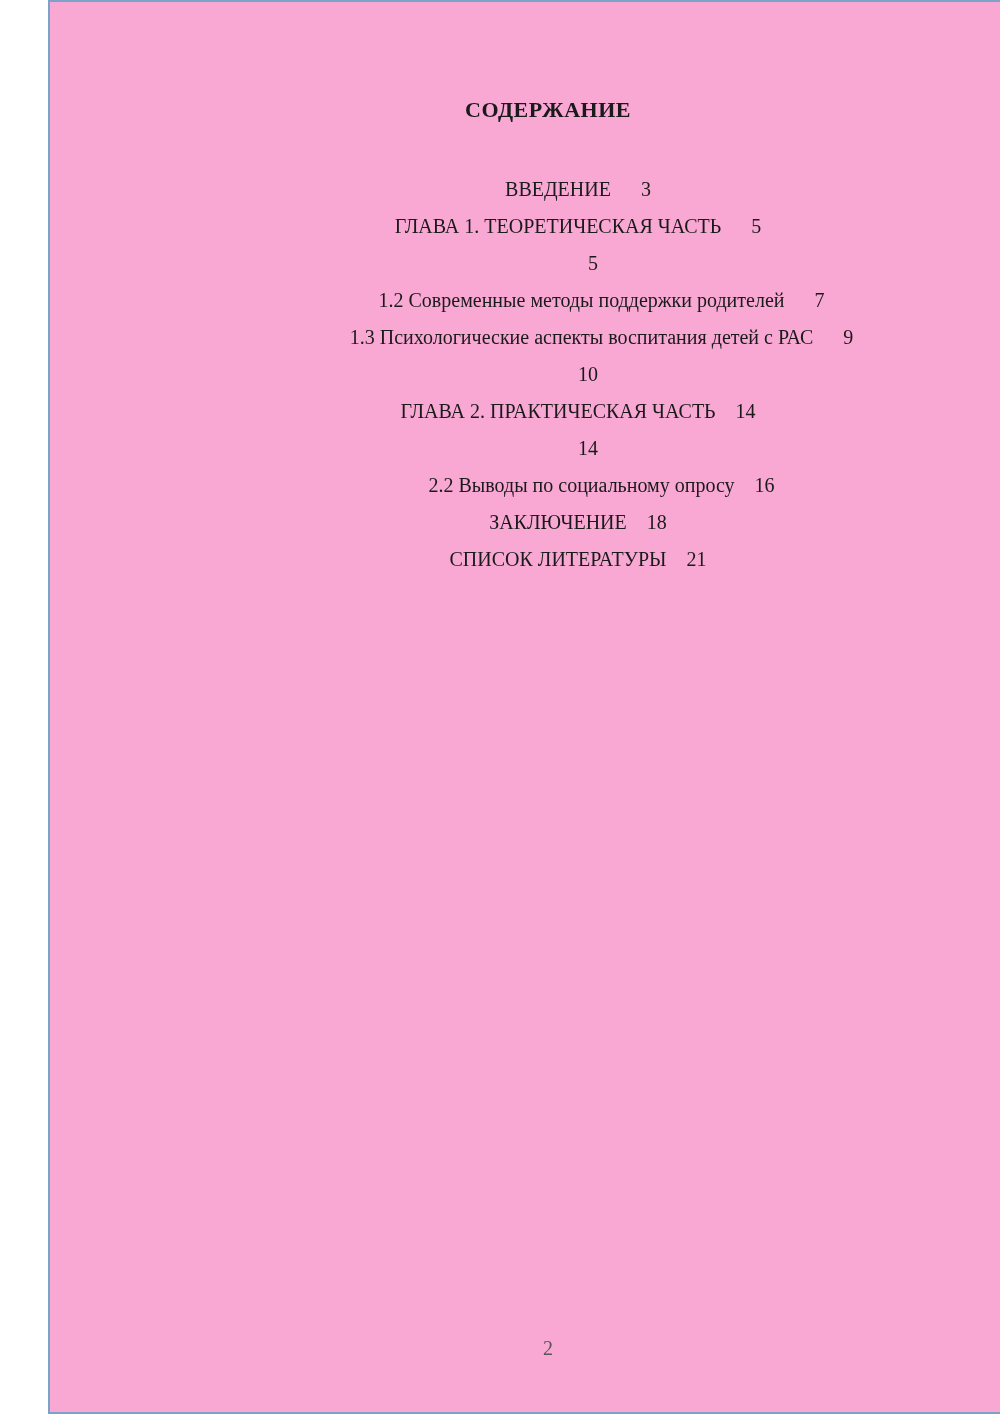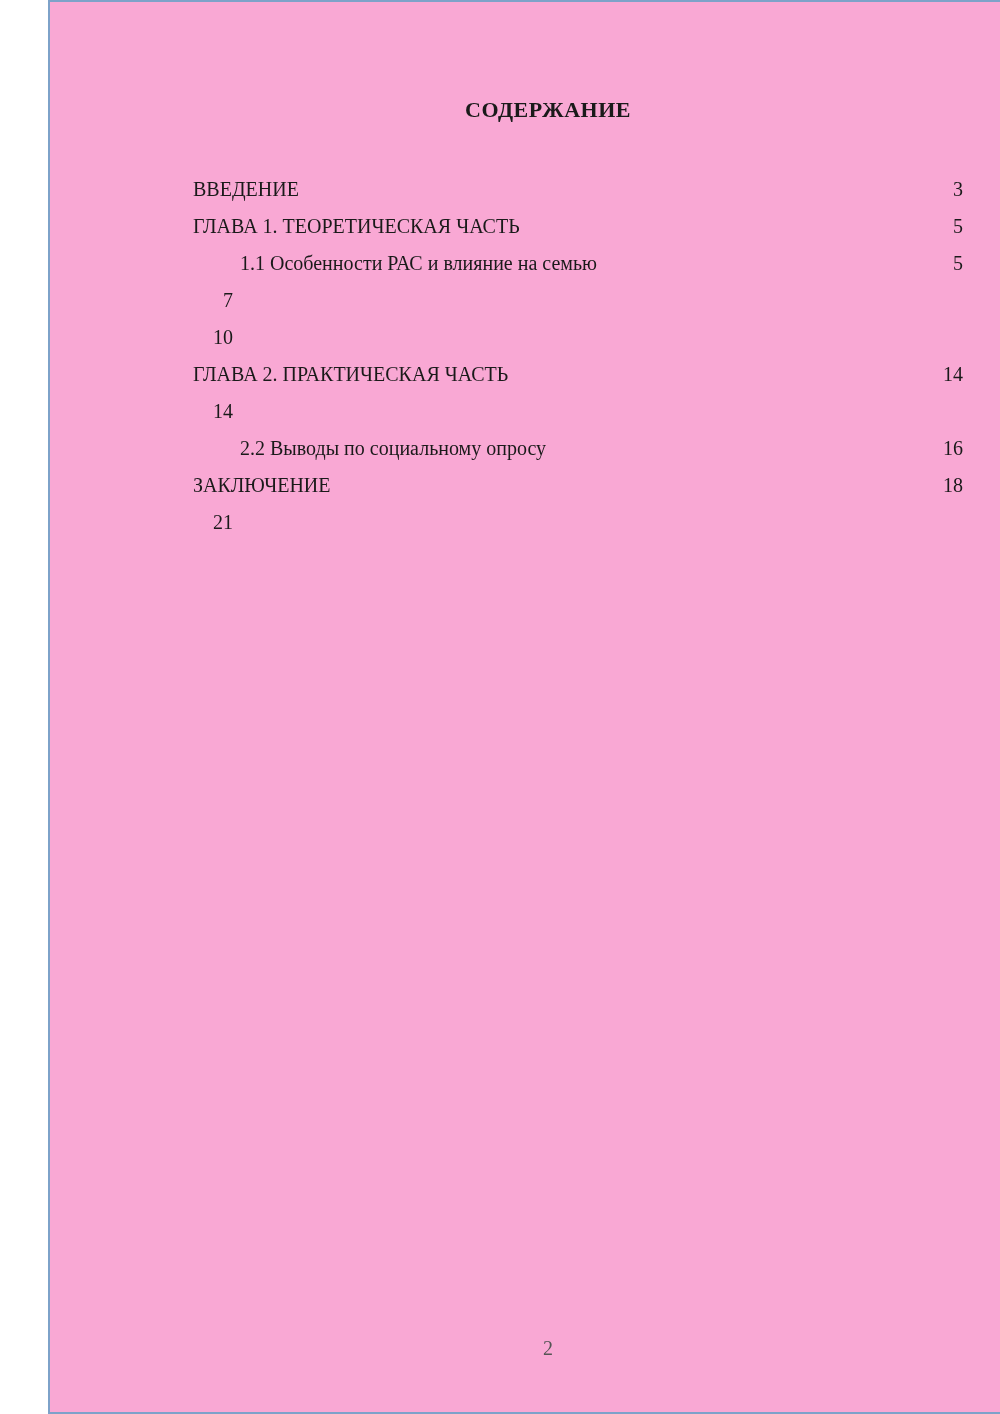--- a/index.html
+++ b/index.html
@@ -24,21 +24,21 @@
     text-align: center;
     font-size: 22px;
     font-weight: bold;
     letter-spacing: 0.5px;
   }
   .toc {
     margin: 48px 83px 0 143px;
   }
   .toc-row {
     display: flex;
-    justify-content: space-between;
+    justify-content: center;
     align-items: baseline;
     font-size: 20px;
     line-height: 37px;
   }
   .toc-label {
     white-space: nowrap;
   }
   .toc-row.indent .toc-label {
     padding-left: 47px;
   }
@@ -69,28 +69,32 @@
       <span class="toc-label">ВВЕДЕНИЕ</span>
       <span class="toc-page">3</span>
     </div>
 
     <div class="toc-row">
       <span class="toc-label">ГЛАВА 1. ТЕОРЕТИЧЕСКАЯ ЧАСТЬ</span>
       <span class="toc-page">5</span>
     </div>
 
     <div class="toc-row indent">
-      <span class="toc-label">1.1 Особенности РАС и влияние на семью</span>
       <span class="toc-page">5</span>
     </div>
 
     <div class="toc-row indent">
+      <span class="toc-label">1.2 Современные методы поддержки родителей</span>
       <span class="toc-page">7</span>
     </div>
 
+    <div class="toc-row indent">
+      <span class="toc-label">1.3 Психологические аспекты воспитания детей с РАС</span>
+      <span class="toc-page">9</span>
+    </div>
 
     <div class="toc-row indent">
       <span class="toc-page">10</span>
     </div>
 
     <div class="toc-row">
       <span class="toc-label">ГЛАВА 2. ПРАКТИЧЕСКАЯ ЧАСТЬ</span>
       <span class="toc-page">14</span>
     </div>
 
@@ -102,20 +106,21 @@
       <span class="toc-label">2.2 Выводы по социальному опросу</span>
       <span class="toc-page">16</span>
     </div>
 
     <div class="toc-row">
       <span class="toc-label">ЗАКЛЮЧЕНИЕ</span>
       <span class="toc-page">18</span>
     </div>
 
     <div class="toc-row">
+      <span class="toc-label">СПИСОК ЛИТЕРАТУРЫ</span>
       <span class="toc-page">21</span>
     </div>
 
   </div>
 
   <div class="page-number">2</div>
 
 </div>
 
 </body></html>

